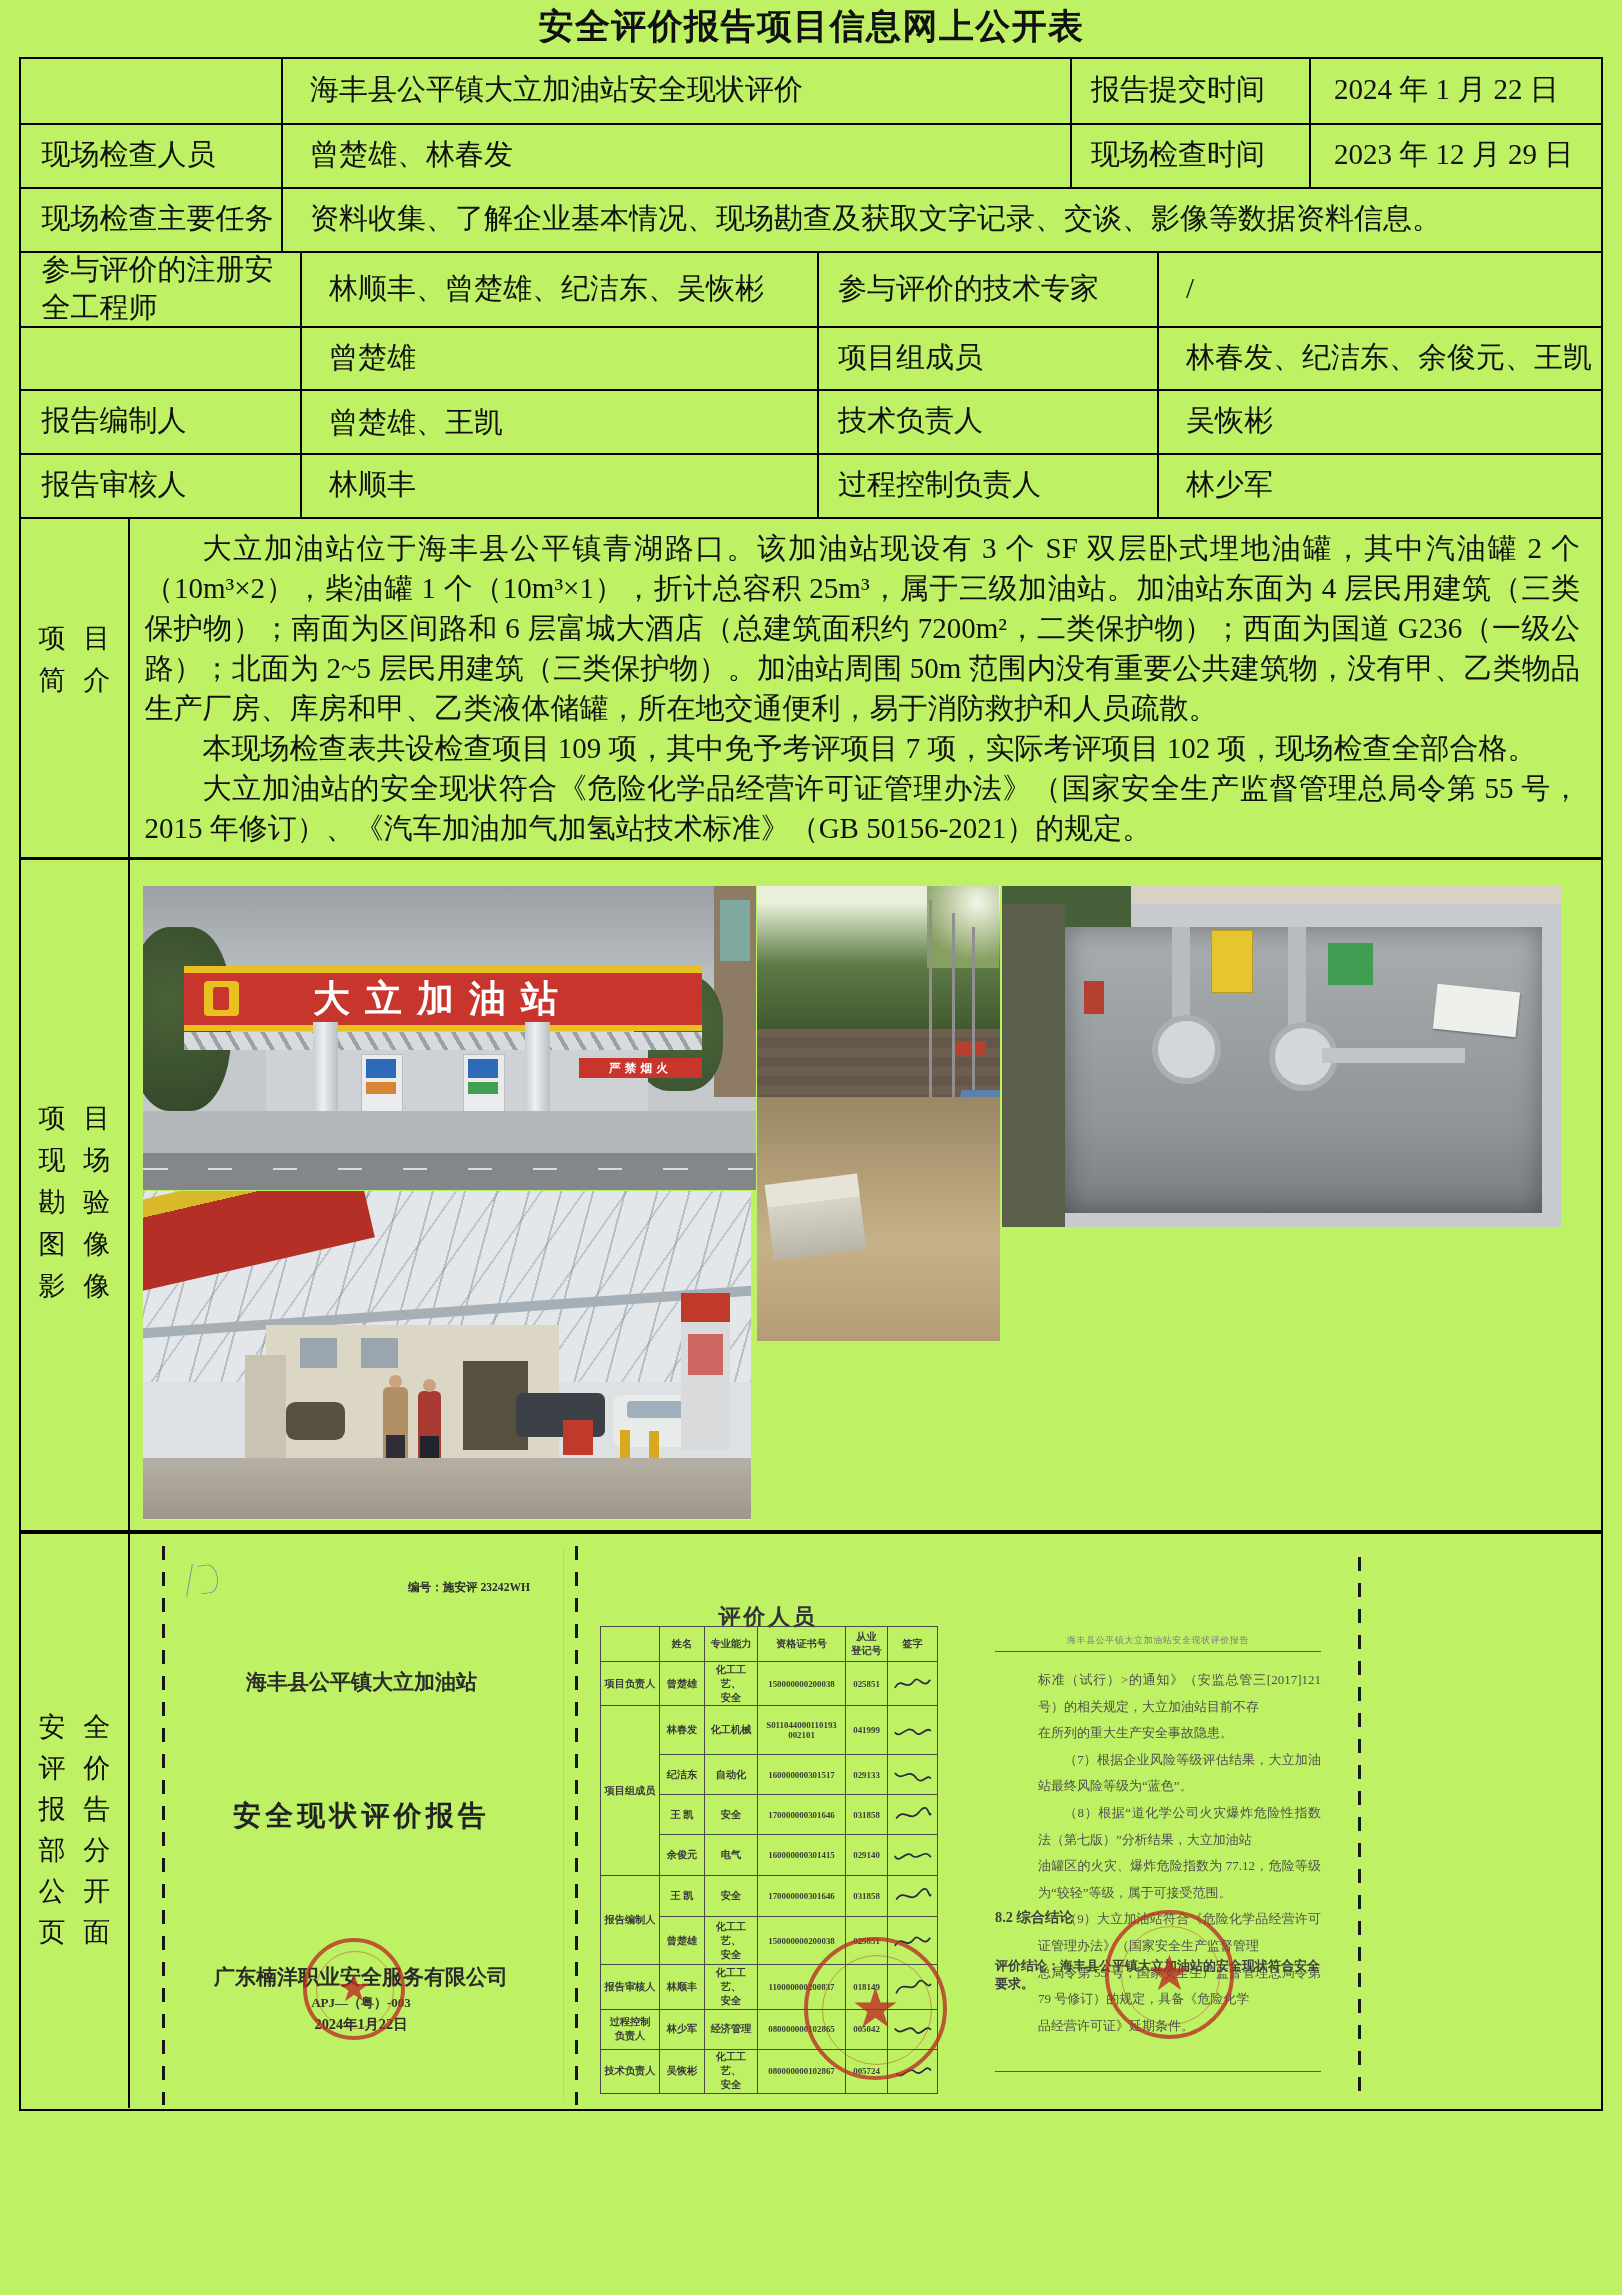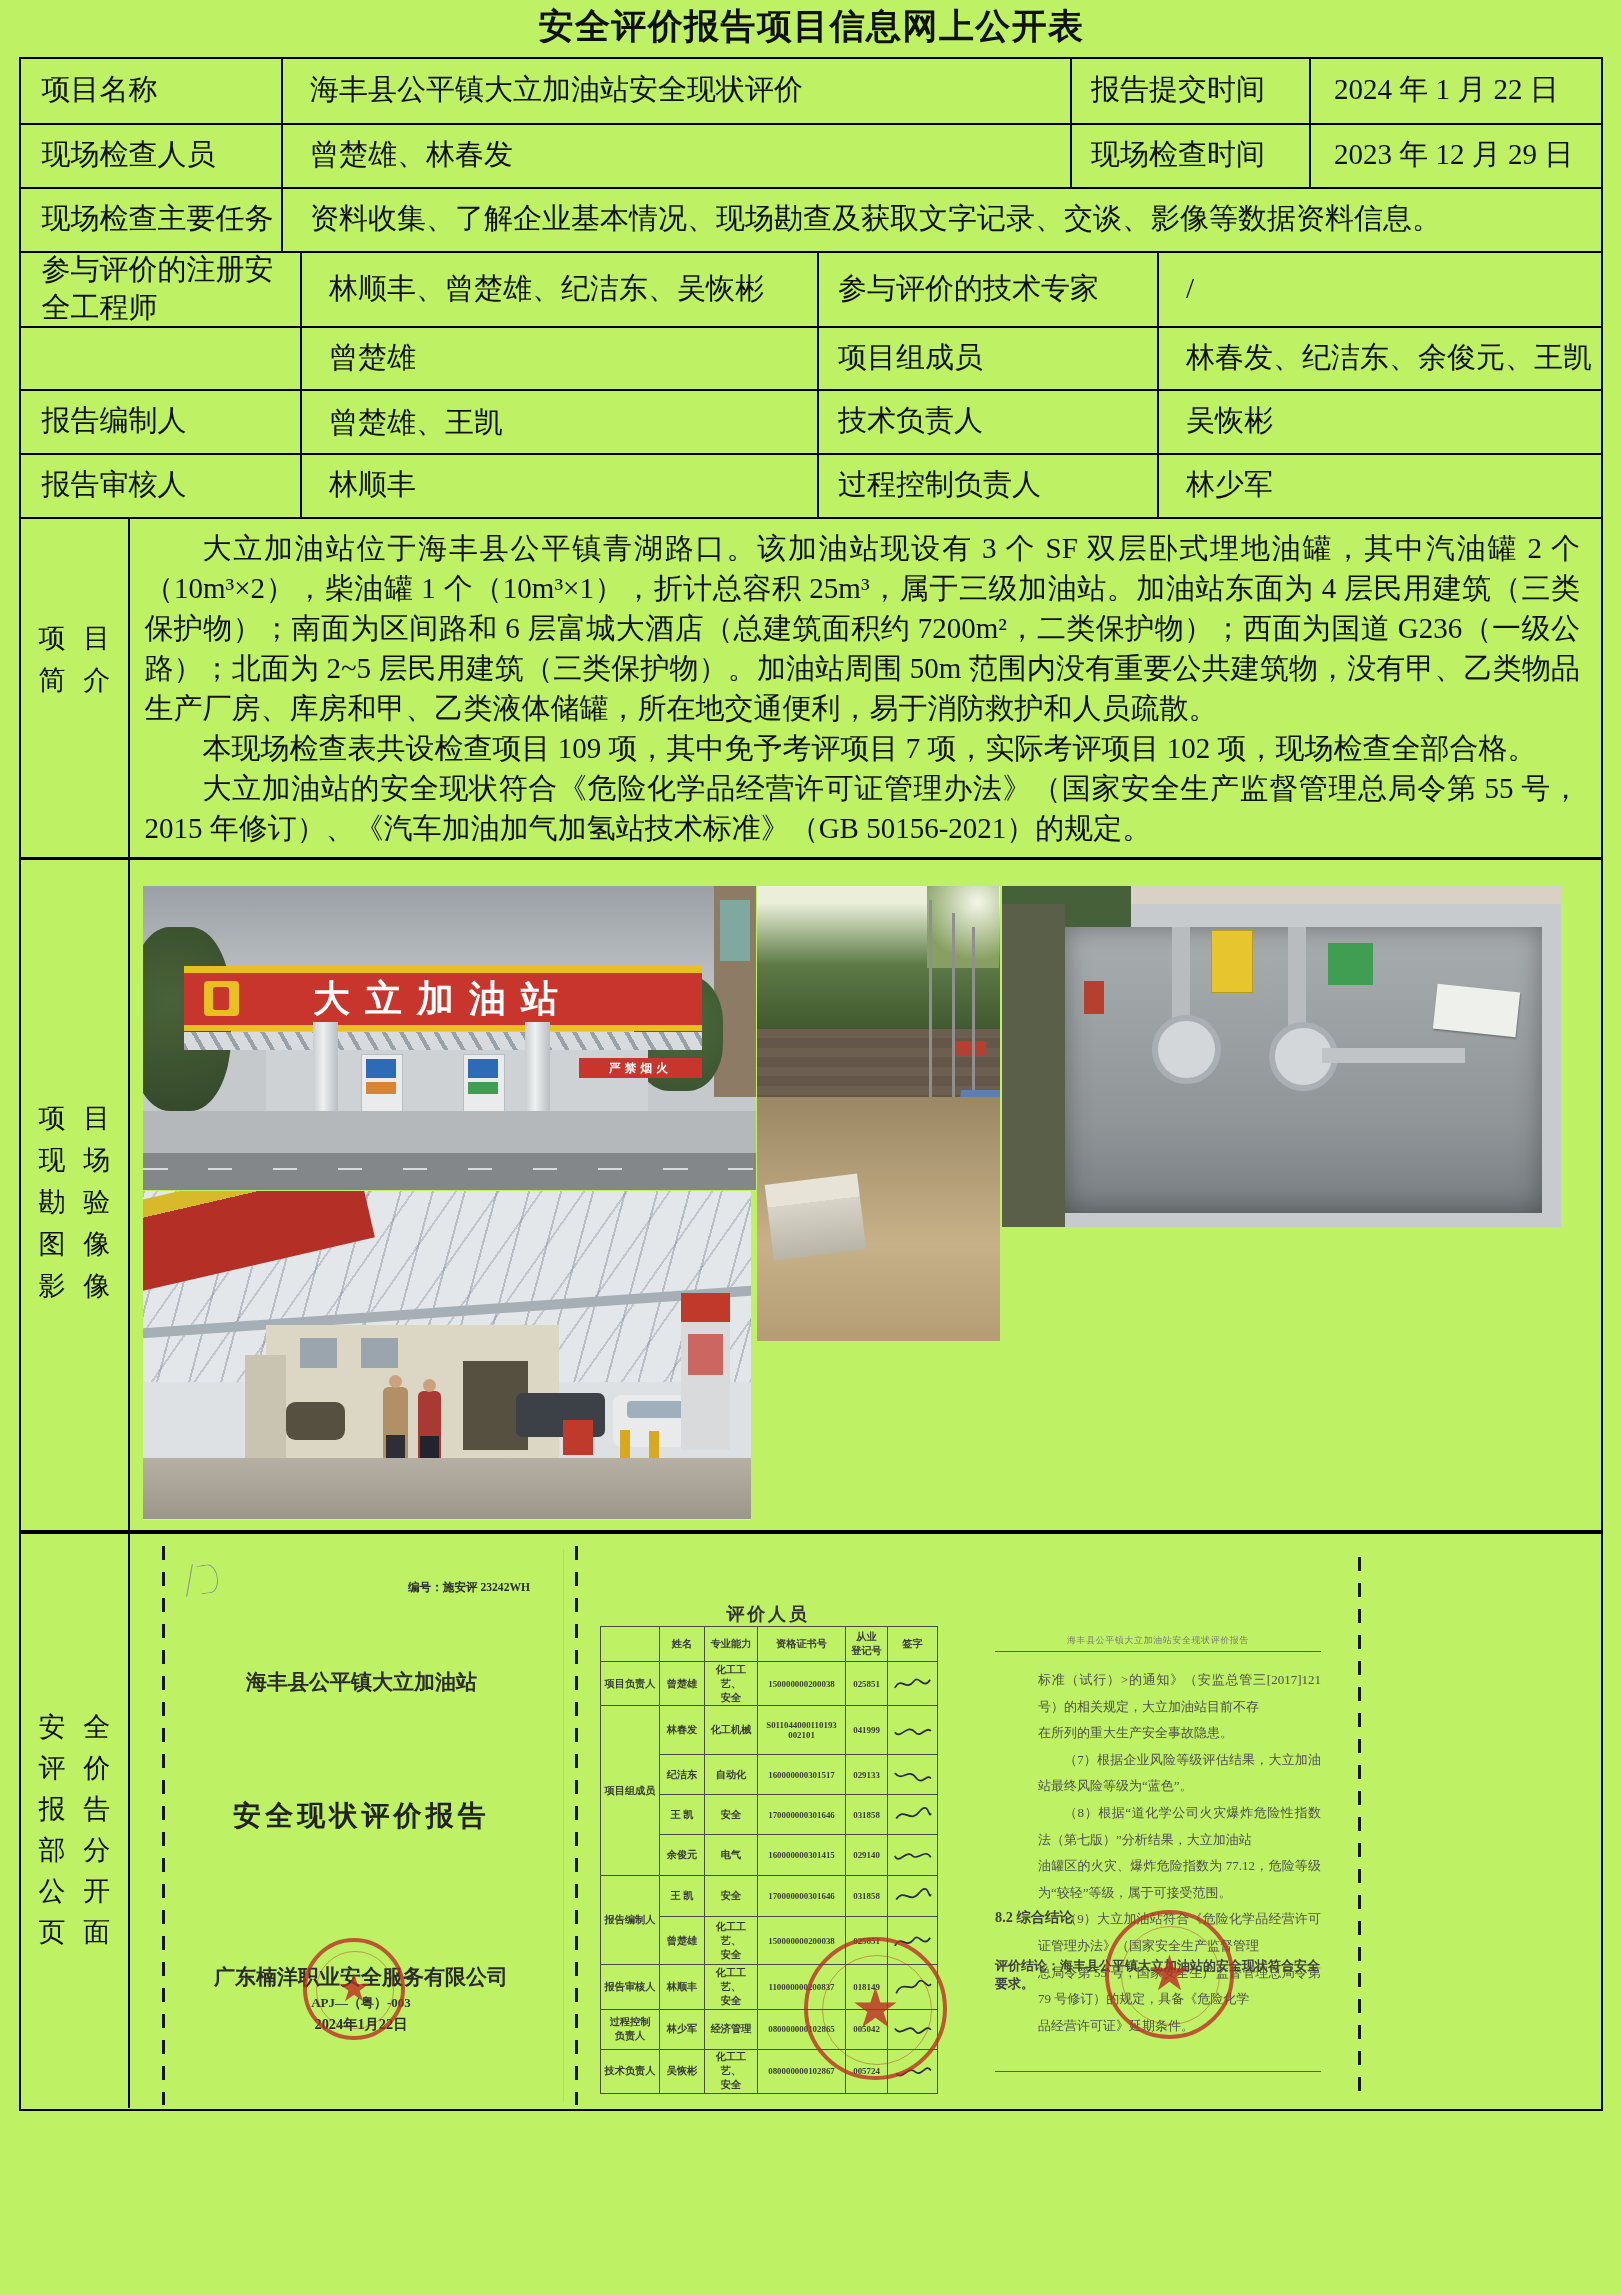--- a/index.html
+++ b/index.html
@@ -53,21 +53,20 @@
   <div class="hline" style="left:20.4px;top:857px;width:1581px;height:2.7px;"></div>
   <div class="hline" style="left:20.4px;top:1530px;width:1581px;height:4.1px;"></div>
   <div class="vline" style="left:281px;top:57px;width:2px;height:194px;"></div>
   <div class="vline" style="left:1070px;top:57px;width:2px;height:130px;"></div>
   <div class="vline" style="left:1309px;top:57px;width:2px;height:130px;"></div>
   <div class="vline" style="left:300px;top:251px;width:2px;height:266px;"></div>
   <div class="vline" style="left:817px;top:251px;width:2px;height:266px;"></div>
   <div class="vline" style="left:1157px;top:251px;width:2px;height:266px;"></div>
   <div class="vline" style="left:128px;top:517px;width:2px;height:1591px;"></div>
 
-  <div class="cell label-cell" style="left: 22.5px; top: 57px; width: 258px; height: 66px; white-space: pre-line;">项目名称</div>
   <div class="cell value-cell" style="left: 283px; top: 57px; width: 787px; height: 66px; white-space: pre-line;">海丰县公平镇大立加油站安全现状评价</div>
   <div class="cell label-cell" style="left: 1072px; top: 57px; width: 237px; height: 66px; white-space: pre-line;">报告提交时间</div>
   <div class="cell value-cell" style="left: 1311px; top: 57px; width: 292px; height: 66px; padding-left: 23px; white-space: pre-line;">2024 年 1 月 22 日</div>
 
   <div class="cell label-cell" style="left: 22.5px; top: 123px; width: 258px; height: 64px; white-space: pre-line;">现场检查人员</div>
   <div class="cell value-cell" style="left: 283px; top: 123px; width: 787px; height: 64px; white-space: pre-line;">曾楚雄、林春发</div>
   <div class="cell label-cell" style="left: 1072px; top: 123px; width: 237px; height: 64px; white-space: pre-line;">现场检查时间</div>
   <div class="cell value-cell" style="left: 1311px; top: 123px; width: 292px; height: 64px; padding-left: 23px; white-space: pre-line;">2023 年 12 月 29 日</div>
 
   <div class="cell label-cell" style="left: 22.5px; top: 187px; width: 258px; height: 64px; white-space: pre-line;">现场检查主要任务</div>
@@ -226,21 +225,21 @@
   <div style="position:absolute;left:198px;top:1668px;width:327px;text-align:center;font-size:21px;font-weight:bold;color:#2b2b2b;">海丰县公平镇大立加油站</div>
   <div style="position:absolute;left:198px;top:1797px;width:327px;text-align:center;font-size:28px;font-weight:bold;letter-spacing:4.1px;color:#222;">安全现状评价报告</div>
   <div style="position:absolute;left:184px;top:1963px;width:354px;text-align:center;font-size:21px;font-weight:bold;color:#2b2b2b;">广东楠洋职业安全服务有限公司</div>
   <div style="position:absolute;left:184px;top:1994px;width:354px;text-align:center;font-size:13px;font-weight:bold;color:#333;">APJ—（粤）-003</div>
   <div style="position:absolute;left:184px;top:2015px;width:354px;text-align:center;font-size:14.3px;font-weight:bold;color:#2b2b2b;">2024年1月22日</div>
   <div class="stamp" style="left:303px;top:1938px;width:102px;height:102px;">
     <div class="ring"></div>
       <div class="star" style="font-size:38px;">★</div>
   </div>
 
-  <div style="position:absolute;left:600px;top:1602px;width:336px;text-align:center;font-size:18px;font-weight:bold;color:#333;letter-spacing:2.7px;">评价人员</div>
+  <div style="position:absolute;left:600px;top:1602px;width:336px;text-align:center;font-size:22px;font-weight:bold;color:#333;letter-spacing:2.7px;">评价人员</div>
   <div style="position:absolute;left:600px;top:1626px;">
     <table class="ptable">
       <colgroup>
           <col style="width:59px">
           <col style="width:45px">
           <col style="width:53px">
           <col style="width:88px">
           <col style="width:42px">
           <col style="width:50px">
         </colgroup>

